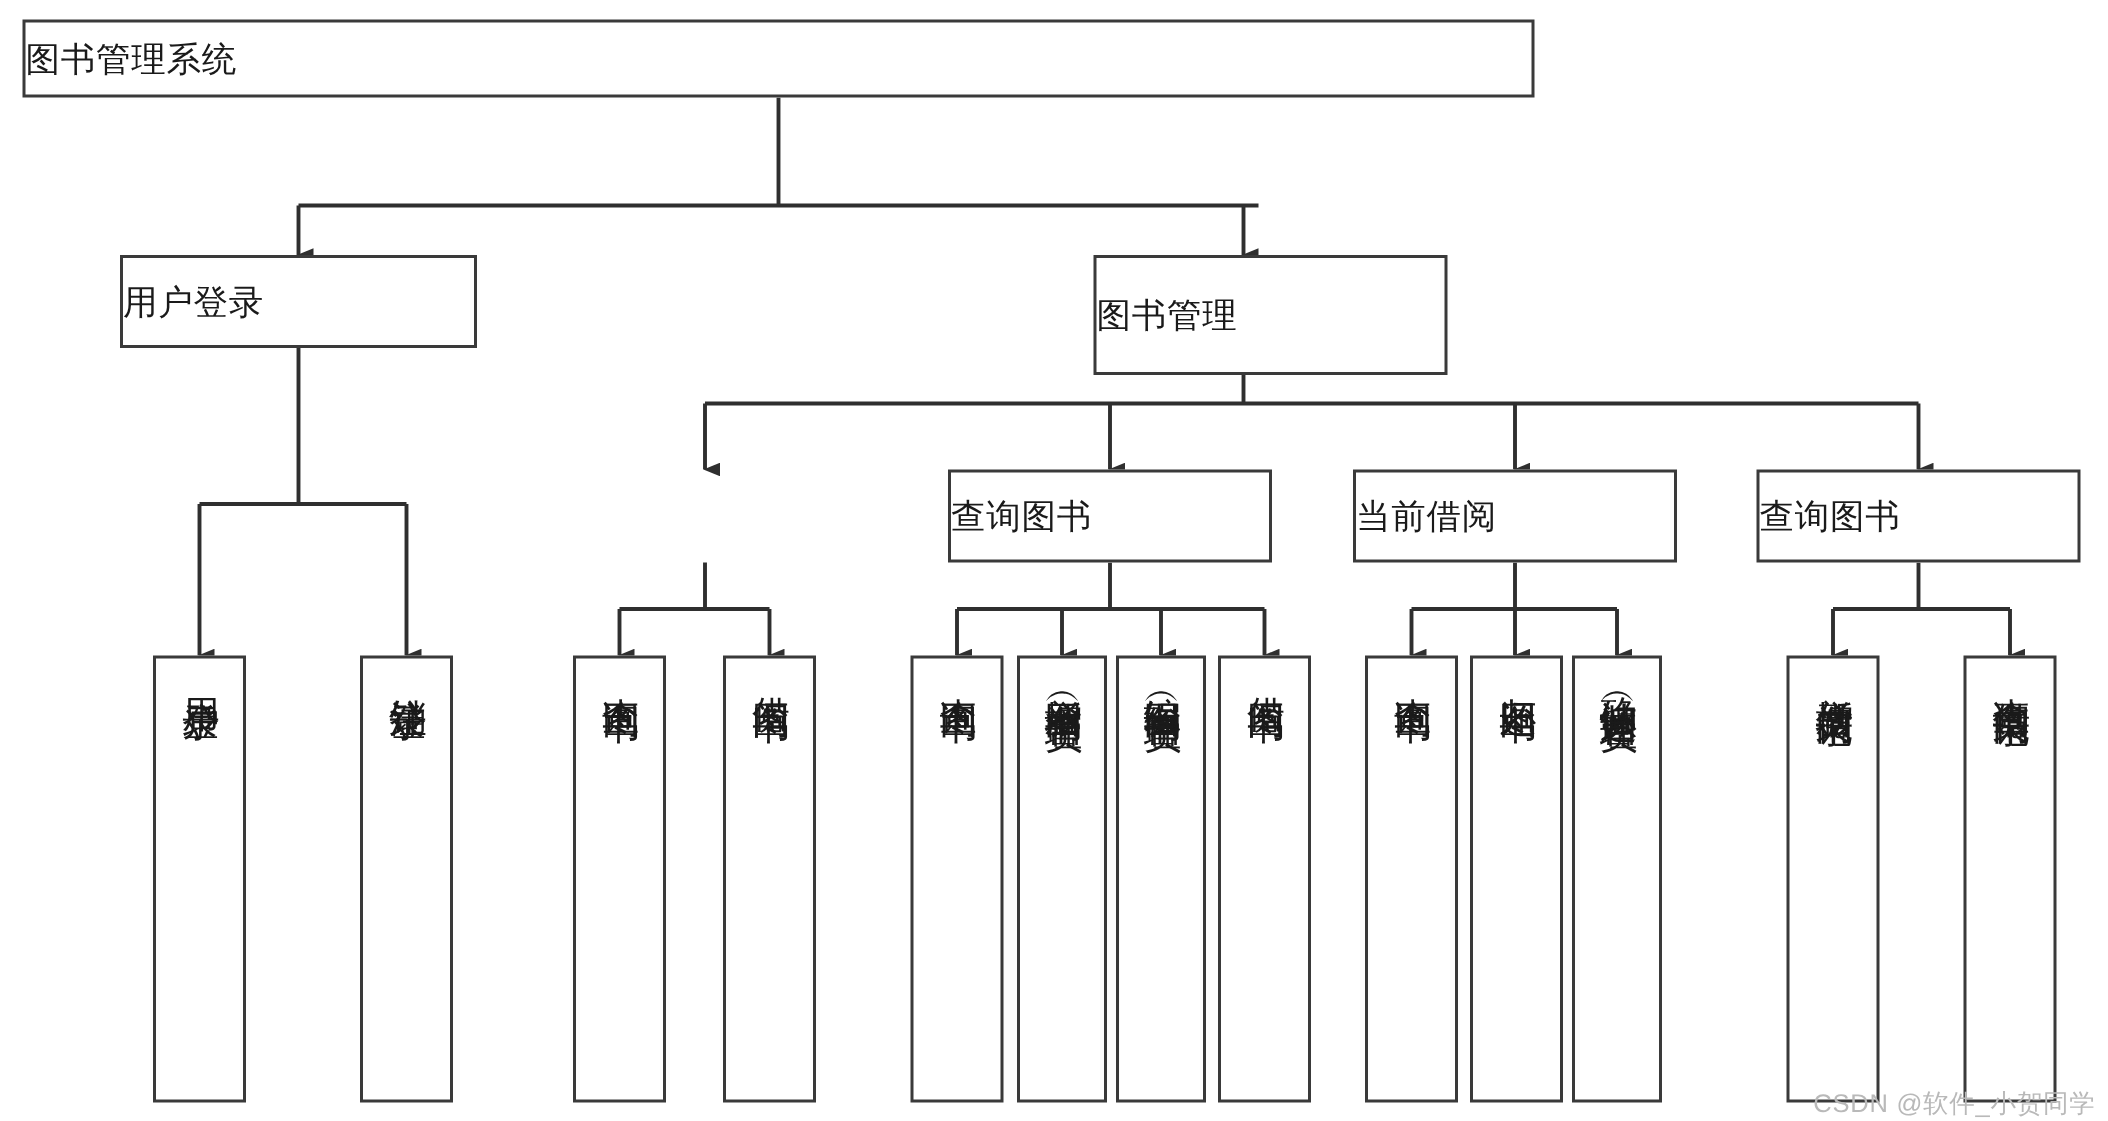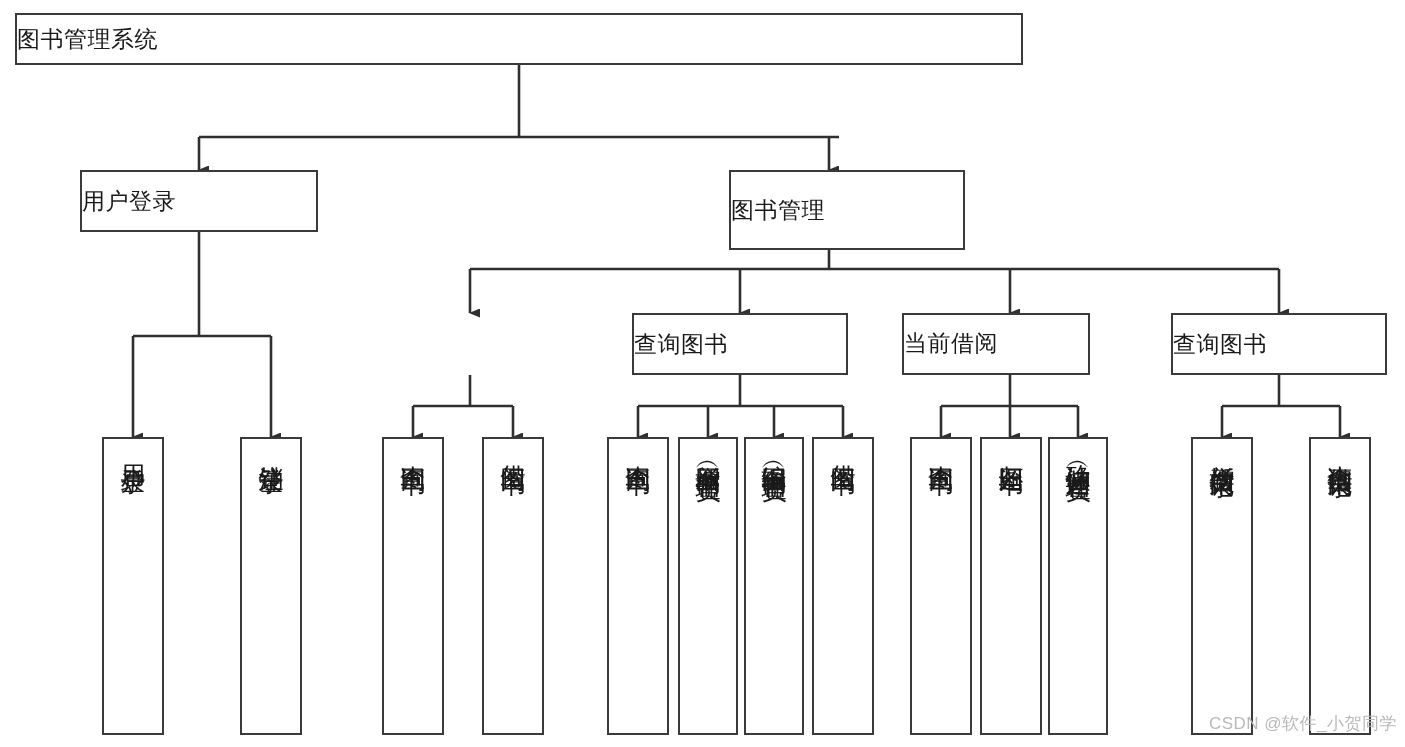--- a/index.html
+++ b/index.html
@@ -62,21 +62,21 @@
     letter-spacing: 2px;
     white-space: nowrap;
     margin: 0 auto;
   }
   .node.vert.tall .label {
     font-size: 25px;
   }
   .watermark {
     position: absolute;
     right: 8px;
-    bottom: 12px;
+    bottom: 0;
     font-size: 17px;
     color: #b9b9b9;
     white-space: nowrap;
     letter-spacing: 0.5px;
     margin-top: 40px;
   }
 </style>
 </head>
 <body>
 
@@ -140,21 +140,21 @@
   <div class="node horiz" style="left:80px; top:170px; width:238px; height:62px;">
     <span class="label">用户登录</span>
   </div>
   <div class="node horiz" style="left:729px; top:170px; width:236px; height:80px;">
     <span class="label">图书管理</span>
   </div>
 
   <div class="node horiz" style="left:632px; top:313px; width:216px; height:62px;">
     <span class="label">查询图书</span>
   </div>
-  <div class="node horiz" style="left:902px; top:313px; width:188px; height:62px;font-family:Liberation Serif, serif;">
+  <div class="node horiz" style="left:902px; top:313px; width:216px; height:62px;">
     <span class="label">当前借阅</span>
   </div>
   <div class="node horiz" style="left:1171px; top:313px; width:216px; height:62px;">
     <span class="label">查询图书</span>
   </div>
 
   <div class="node vert" style="left:102px; top:437px; width:62px; height:298px;">
     <span class="label">用户登录</span>
   </div>
   <div class="node vert" style="left:240px; top:437px; width:62px; height:298px;">

